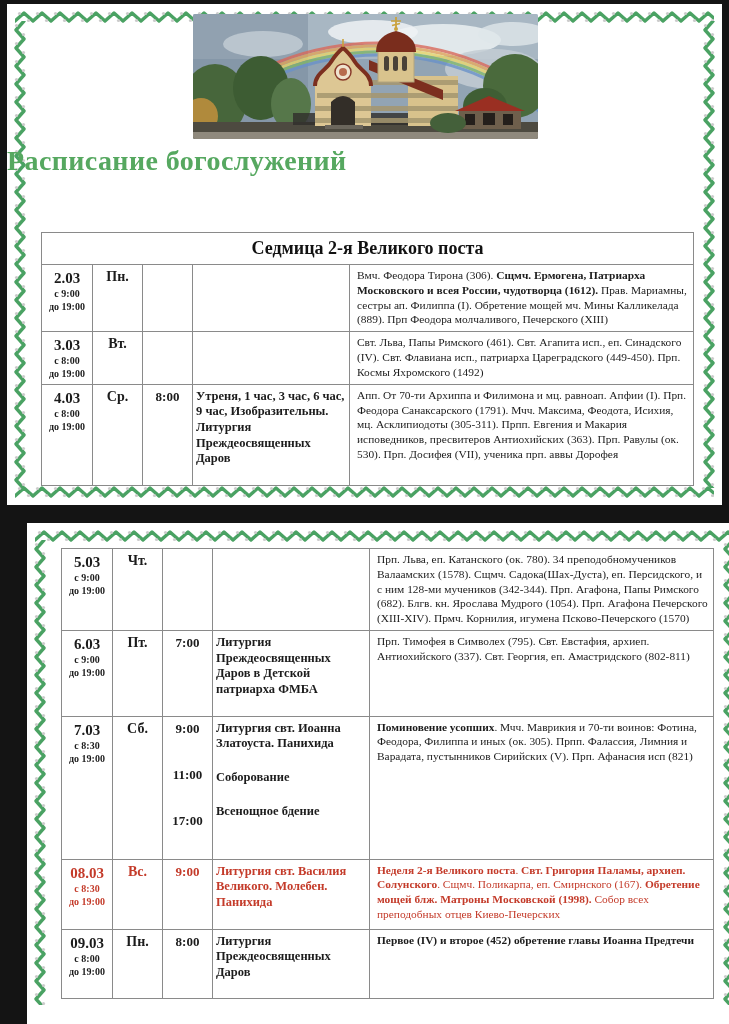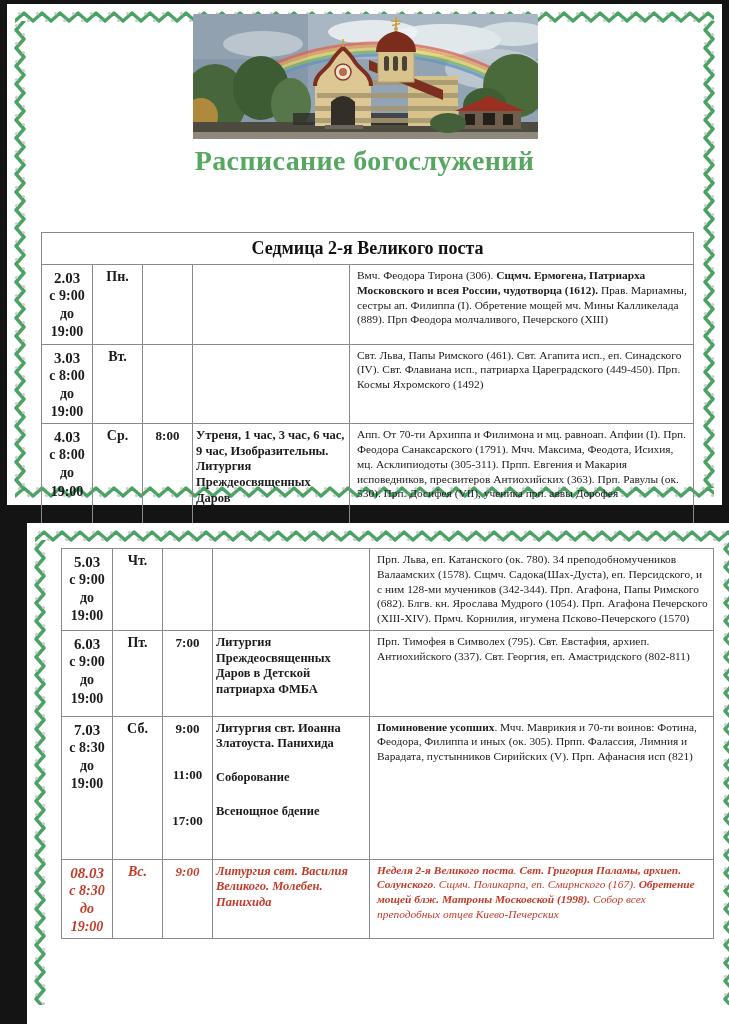--- a/index.html
+++ b/index.html
@@ -24,44 +24,44 @@
   .zz.right{right:6px;}
   .zz svg{display:block;}
 
   
   .photo{position:absolute;left:186px;top:10px;width:345px;height:125px;overflow:hidden;border-radius:2px;}
   .photo svg{display:block;width:100%;height:100%;}
 
   
   .title{
     position:absolute;top:141px;left:0;right:0;margin:0;
-    text-align:center;font-size:28px;font-weight:bold;color:#56a860;
+    text-align:left;font-size:28px;font-weight:bold;color:#56a860;
     letter-spacing:.4px;
   }
 
   
   table.sched{
     position:absolute;left:34px;width:652px;
     border-collapse:collapse;table-layout:fixed;
   }
   #page1 table.sched{top:228px;}
   #page2 table.sched{top:25px;}
   .sched th,.sched td{border:1px solid #8a8a8a;vertical-align:top;padding:2px 3px;}
   th.week{font-size:18px;font-weight:bold;text-align:center;padding:5px 2px;color:#111;}
   td.c-date{text-align:center;}
   .dnum{font-size:15px;font-weight:bold;line-height:1.2;padding-top:2px;}
-  .dsub{font-size:14px;font-weight:bold;line-height:1.3;}
+  .dsub{font-size:10px;font-weight:bold;line-height:1.3;}
   td.c-day{text-align:center;font-size:14px;font-weight:bold;padding-top:4px;}
   td.c-time{text-align:center;}
   .titem{font-size:13px;font-weight:bold;margin-bottom:28px;padding-top:2px;}
   td.c-svc{text-align:left;}
   .sitem{font-size:12.5px;font-weight:bold;line-height:1.25;margin-bottom:16px;padding-top:2px;}
   td.c-desc{font-size:11.4px;line-height:1.3;padding:3px 5px 4px 7px;}
   td.c-desc b{font-weight:bold;}
-  tr.red{color:#c43b2a;font-style:italic;}
+  tr.red{color:#c43b2a;}
 </style>
 </head>
 <body>
 
 <section class="page" id="page1">
   <div class="zz h top">
       <svg width="699" height="14">
         <path d="M0 11L9 3L18 11L27 3L36 11L45 3L54 11L63 3L72 11L81 3L90 11L99 3L108 11L117 3L126 11L135 3L144 11L153 3L162 11L171 3L180 11L189 3L198 11L207 3L216 11L225 3L234 11L243 3L252 11L261 3L270 11L279 3L288 11L297 3L306 11L315 3L324 11L333 3L342 11L351 3L360 11L369 3L378 11L387 3L396 11L405 3L414 11L423 3L432 11L441 3L450 11L459 3L468 11L477 3L486 11L495 3L504 11L513 3L522 11L531 3L540 11L549 3L558 11L567 3L576 11L585 3L594 11L603 3L612 11L621 3L630 11L639 3L648 11L657 3L666 11L675 3L684 11L693 3L702 11" fill="none" stroke="#4aa263" stroke-width="3.4" stroke-linejoin="round" stroke-linecap="round"></path>
         <circle cx="4.5" cy="3.5" r="1.6" fill="#cbcbcb"></circle>
         <circle cx="13.5" cy="10.5" r="1.6" fill="#cbcbcb"></circle>
@@ -817,15 +817,30 @@
           </td>
           <td class="c-day">Вс.</td>
           <td class="c-time">
             <div class="titem">9:00</div>
           </td>
           <td class="c-svc">
             <div class="sitem">Литургия свт. Василия Великого. Молебен. Панихида</div>
           </td>
           <td class="c-desc"><b>Неделя 2-я Великого поста</b><span>. </span><b>Свт. Григория Паламы, архиеп. Солунского</b><span>. Сщмч. Поликарпа, еп. Смирнского (167). </span><b>Обретение мощей блж. Матроны Московской (1998).</b><span>  Собор всех преподобных отцев Киево-Печерских</span></td>
         </tr>
+        <tr>
+          <td class="c-date">
+            <div class="dnum">09.03</div>
+            <div class="dsub">с 8:00</div>
+            <div class="dsub">до 19:00</div>
+          </td>
+          <td class="c-day">Пн.</td>
+          <td class="c-time">
+            <div class="titem">8:00</div>
+          </td>
+          <td class="c-svc">
+            <div class="sitem">Литургия Преждеосвященных Даров</div>
+          </td>
+          <td class="c-desc"><b>Первое (IV) и второе (452) обретение главы Иоанна Предтечи</b></td>
+        </tr>
       </tbody>
   </table>
 </section>
 
 </body></html>

